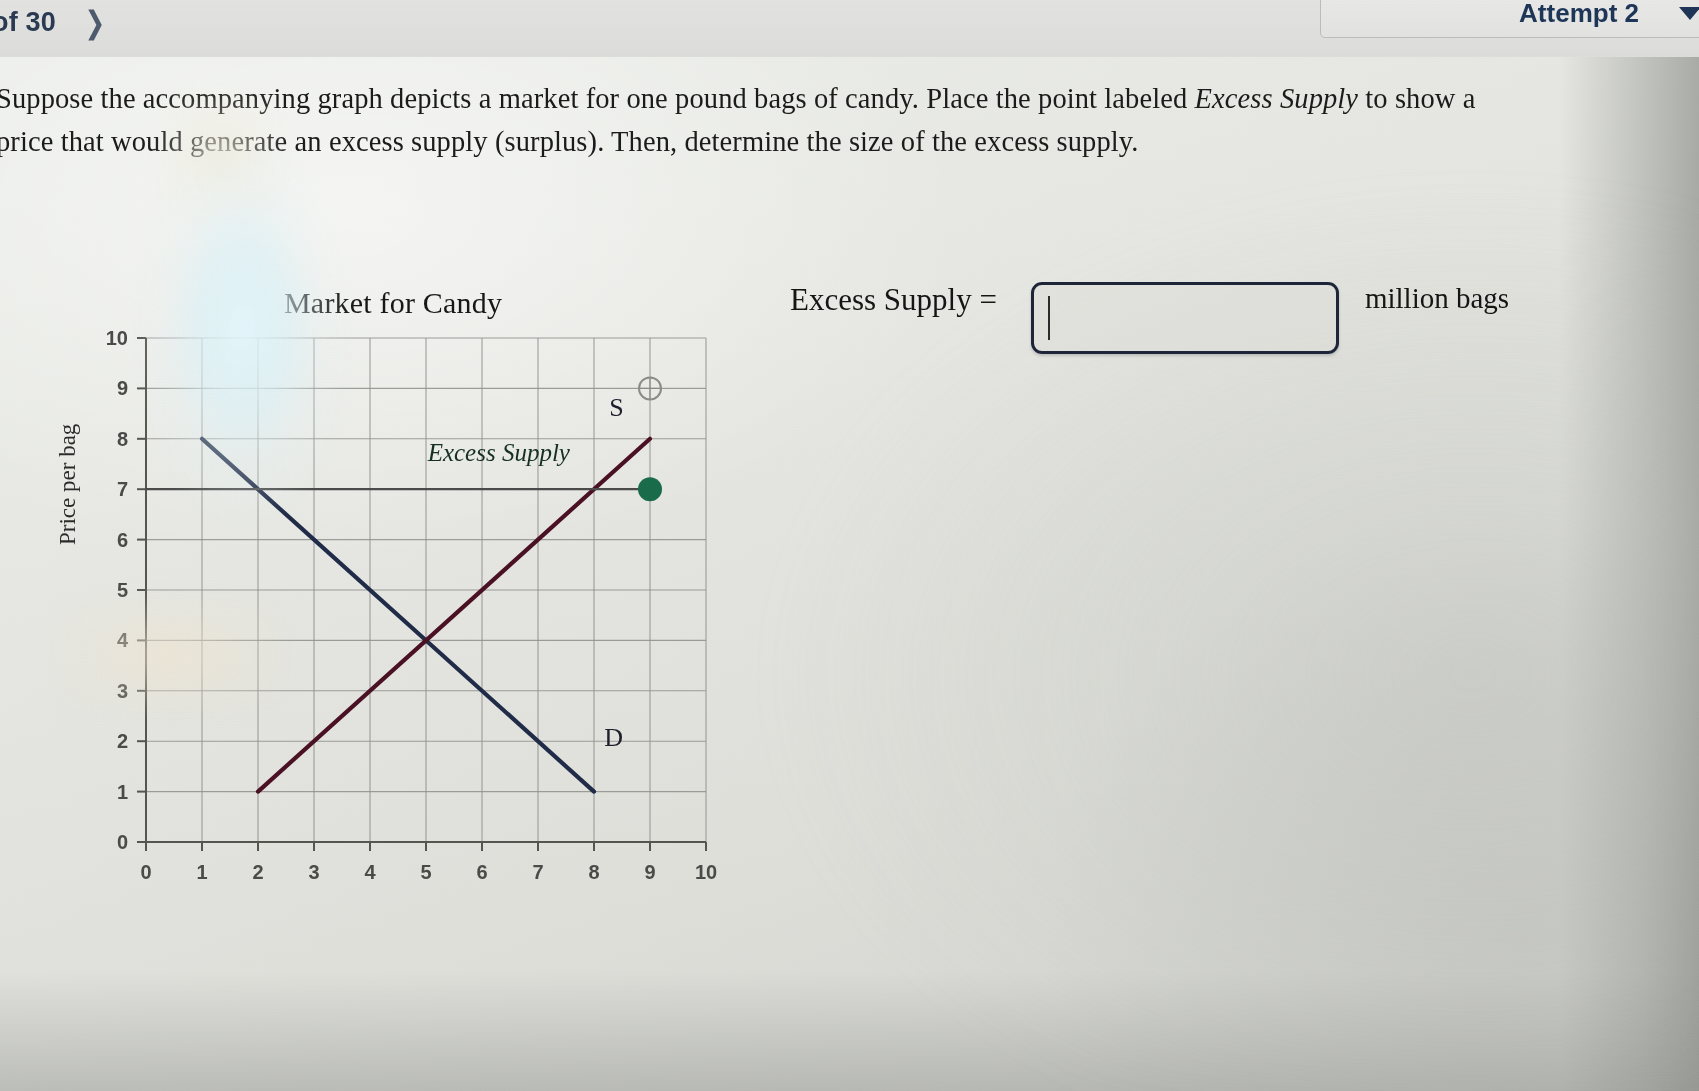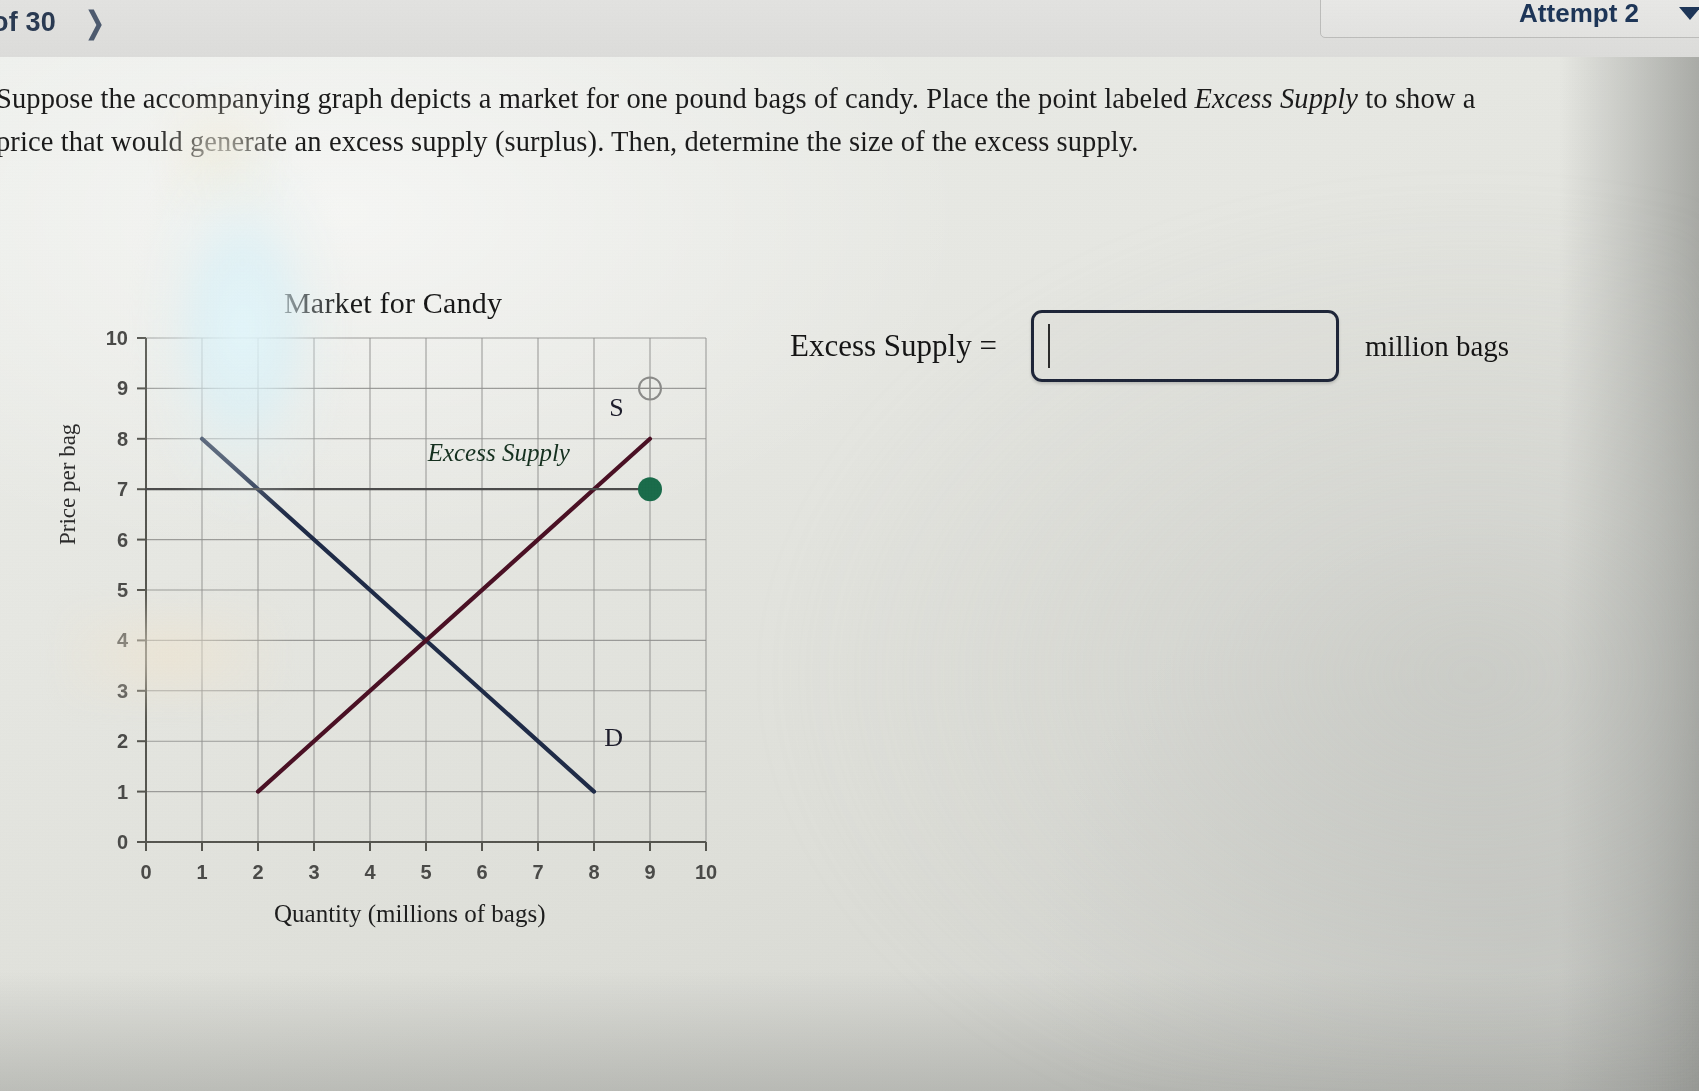--- a/index.html
+++ b/index.html
@@ -102,21 +102,21 @@
   .prompt {
     position:absolute; left:-4px; top:77px; width:1540px;
     font-size:28.5px; line-height:43px; color:#1b1b1b;
     letter-spacing:.1px;
   }
   .prompt i { font-style:italic; }
 
   
   .answer-row {
     position:absolute; left:790px; top:282px;
-    display:flex; align-items:center;margin-top:28px;
+    display:flex; 
   }
   .answer-label { font-size:31px; color:#151515; }
   .answer-input {
     width:308px; height:72px;
     margin-left:34px;
     background:rgba(222,222,218,.42);
     border:3px solid #1e2538;
     border-radius:11px;
     display:flex; align-items:center;
     padding-left:14px;
@@ -181,21 +181,20 @@
   <div class="answer-input">
     <span class="caret"></span>
     <span></span>
   </div>
   <span class="answer-unit">million bags</span>
 </div>
 
 <div id="chart-block">
   <div class="chart-title">Market for Candy</div>
   <div class="ylabel">Price per bag</div>
-  <div class="xlabel">Quantity (millions of bags)</div>
   <svg class="plot" width="800" height="1000">
     <g id="gridlines">
         <line x1="202" y1="338" x2="202" y2="842" stroke="#8e8e8c" stroke-width="1.1" opacity="0.85"></line>
         <line x1="258" y1="338" x2="258" y2="842" stroke="#8e8e8c" stroke-width="1.1" opacity="0.85"></line>
         <line x1="314" y1="338" x2="314" y2="842" stroke="#8e8e8c" stroke-width="1.1" opacity="0.85"></line>
         <line x1="370" y1="338" x2="370" y2="842" stroke="#8e8e8c" stroke-width="1.1" opacity="0.85"></line>
         <line x1="426" y1="338" x2="426" y2="842" stroke="#8e8e8c" stroke-width="1.1" opacity="0.85"></line>
         <line x1="482" y1="338" x2="482" y2="842" stroke="#8e8e8c" stroke-width="1.1" opacity="0.85"></line>
         <line x1="538" y1="338" x2="538" y2="842" stroke="#8e8e8c" stroke-width="1.1" opacity="0.85"></line>
         <line x1="594" y1="338" x2="594" y2="842" stroke="#8e8e8c" stroke-width="1.1" opacity="0.85"></line>

